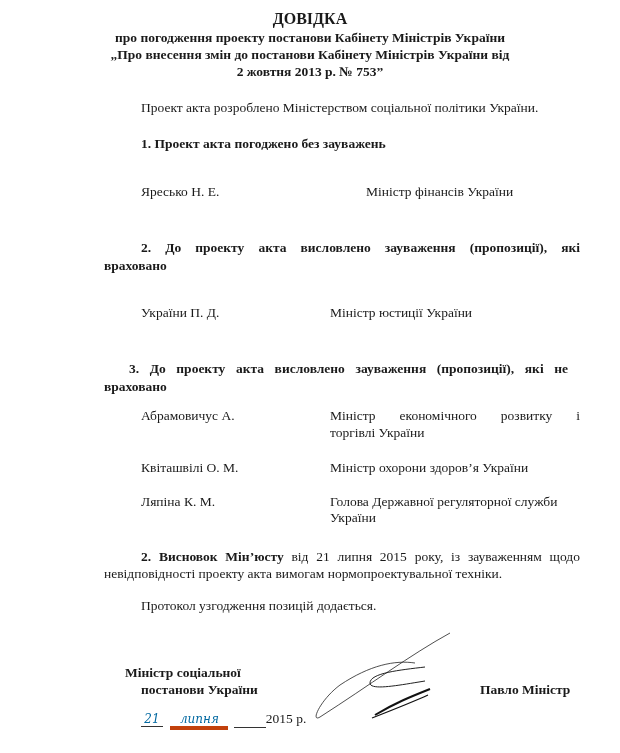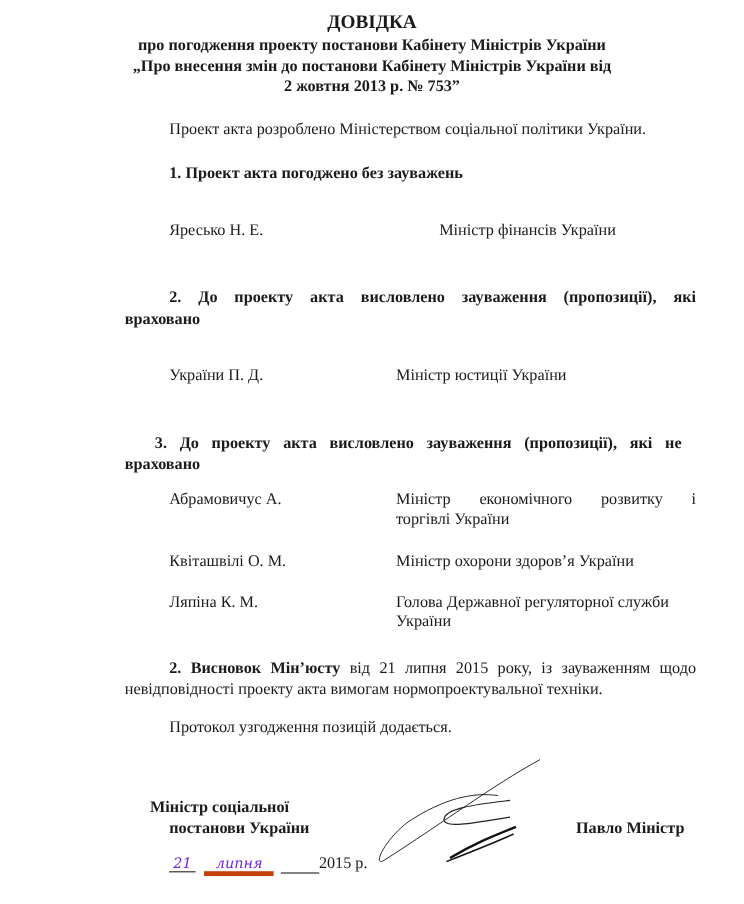--- a/index.html
+++ b/index.html
@@ -3,21 +3,21 @@
 <meta charset="utf-8">
 <style>
   html, body { margin: 0; padding: 0; background: #ffffff; }
   body { width: 620px; height: 753px; position: relative; overflow: hidden;
          font-family: "Liberation Serif", "DejaVu Serif", serif; color: #1a1a1a; font-size: 13.5px; }
   .abs { position: absolute; white-space: nowrap; }
   .b { font-weight: bold; }
   .title { left: 0; width: 620px; text-align: center; font-weight: bold; }
   .just { white-space: normal; text-align: justify; text-align-last: justify; }
   .signature { position: absolute; left: 300px; top: 615px; width: 160px; height: 110px; }
-  .date-fill { font-family: "DejaVu Serif", serif; font-style: italic; font-size: 12px; color: #6d28d9; }
+  .date-fill { font-family: "DejaVu Serif", serif; font-style: italic; font-size: 12px; color: #0369a1; }
 </style>
 </head>
 <body>
 
 <div class="abs title" style="top:10px; font-size:16px;">ДОВІДКА</div>
 <div class="abs title" style="top:30px;">про погодження проекту постанови Кабінету Міністрів України</div>
 <div class="abs title" style="top:47px;">„Про внесення змін до постанови Кабінету Міністрів України від</div>
 <div class="abs title" style="top:64px;">2 жовтня 2013 р. № 753”</div>
 
 <div class="abs" style="left:141px; top:100px;">Проект акта розроблено Міністерством соціальної політики України.</div>

